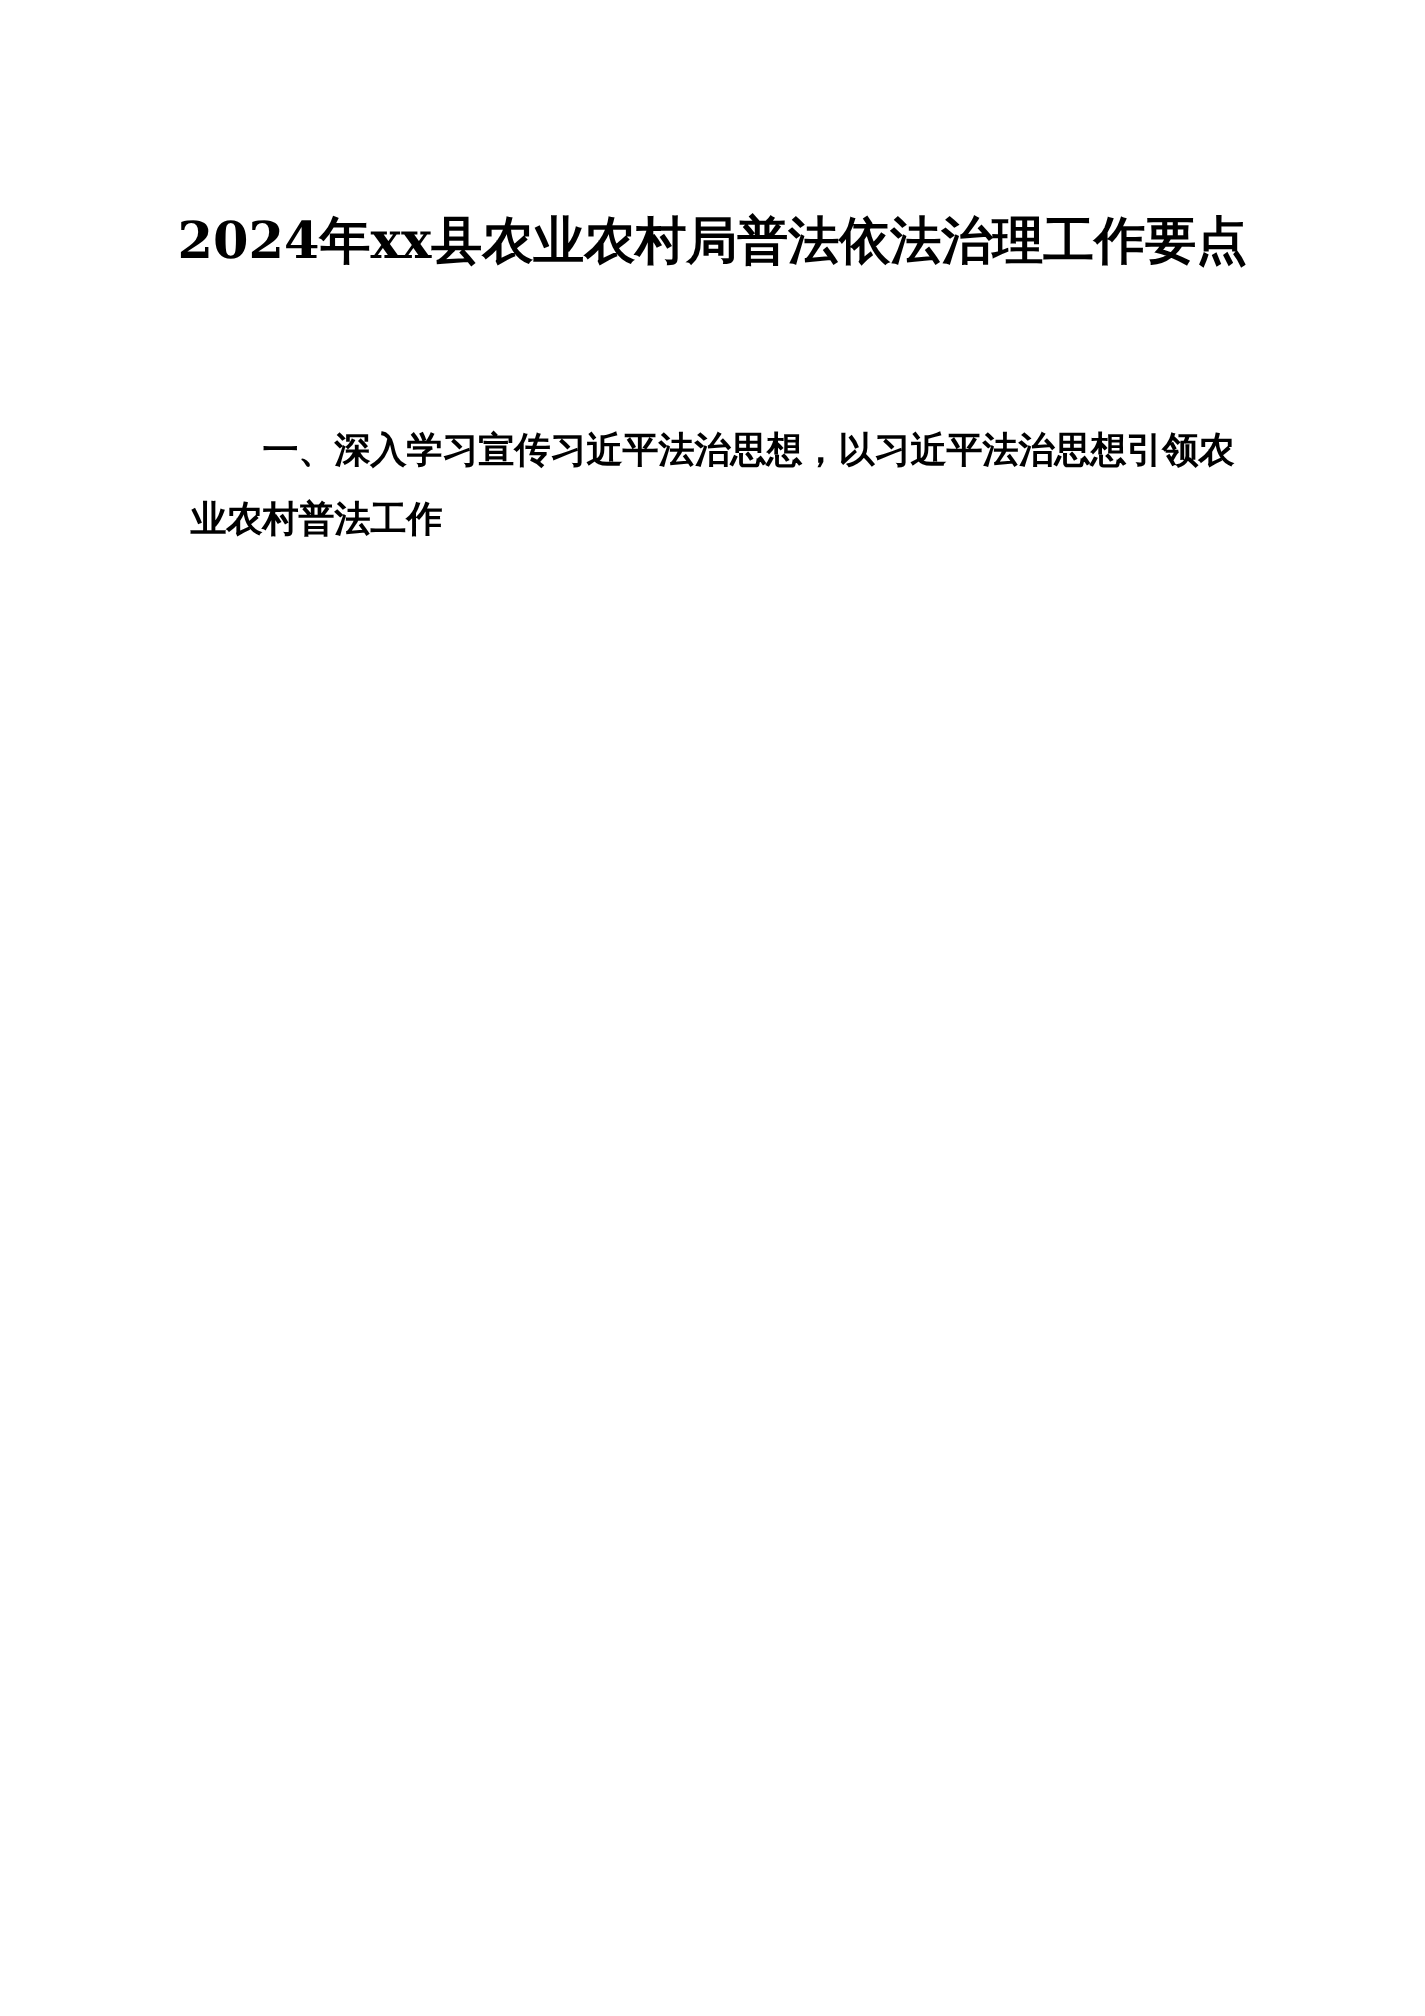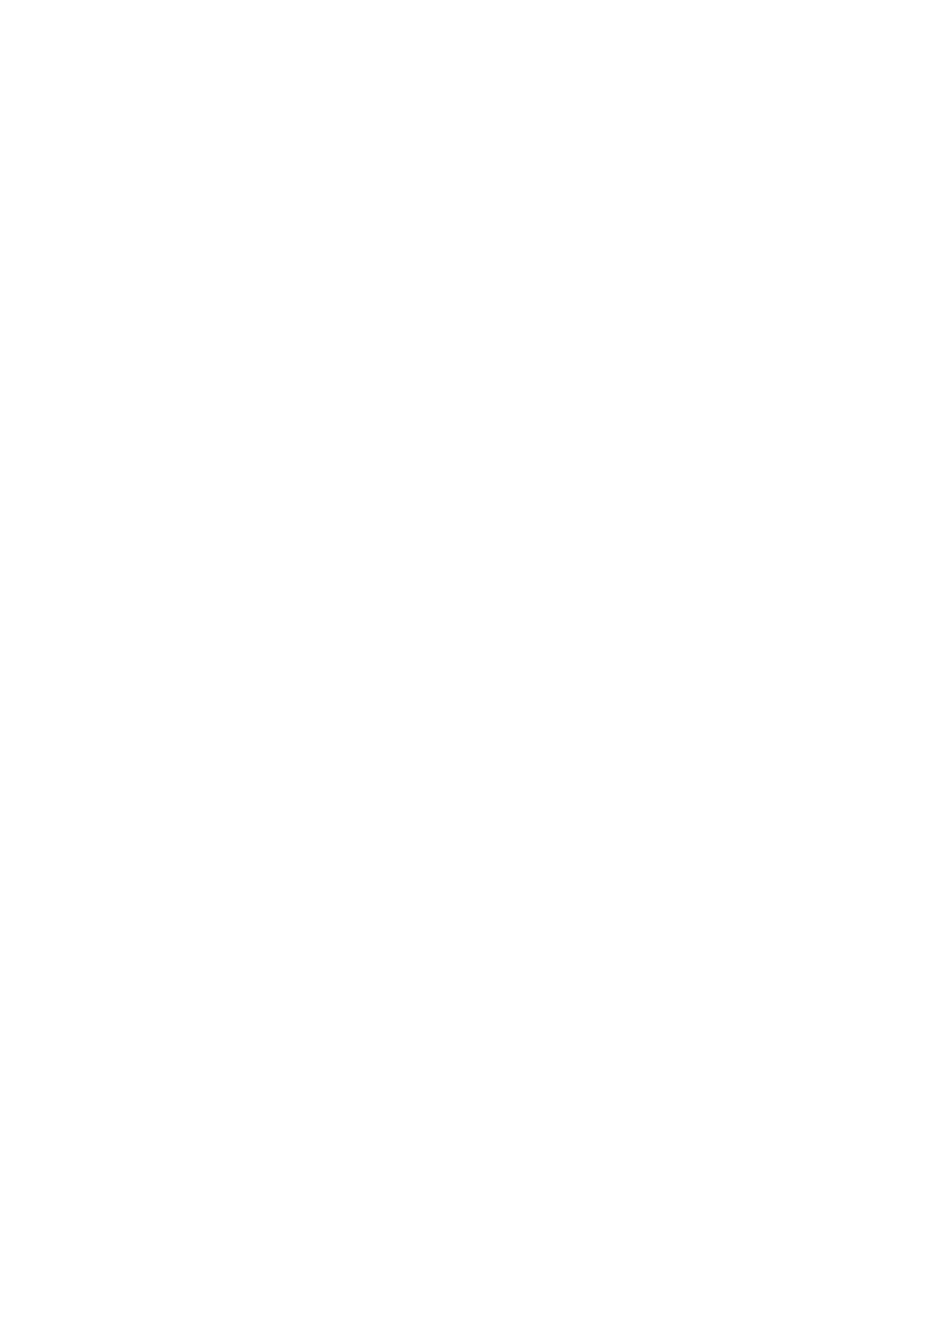--- a/index.html
+++ b/index.html
@@ -17,15 +17,17 @@
     font-size: 24px; line-height: 45.5px; color: #111;
     text-align: justify; text-justify: inter-character;
   }
   .para { margin: 0; text-indent: 48px; }
   .heading { margin: 0; text-indent: 48px; font-weight: bold; color: #000; }
 </style>
 </head>
 <body>
 
 <div class="page">
+  <div class="title">2024年xx县农业农村局普法依法治理工作要点</div>
   <div class="body">
+    <p class="heading">一、深入学习宣传习近平法治思想，以习近平法治思想引领农业农村普法工作</p>
   </div>
 </div>
 
 </body></html>

